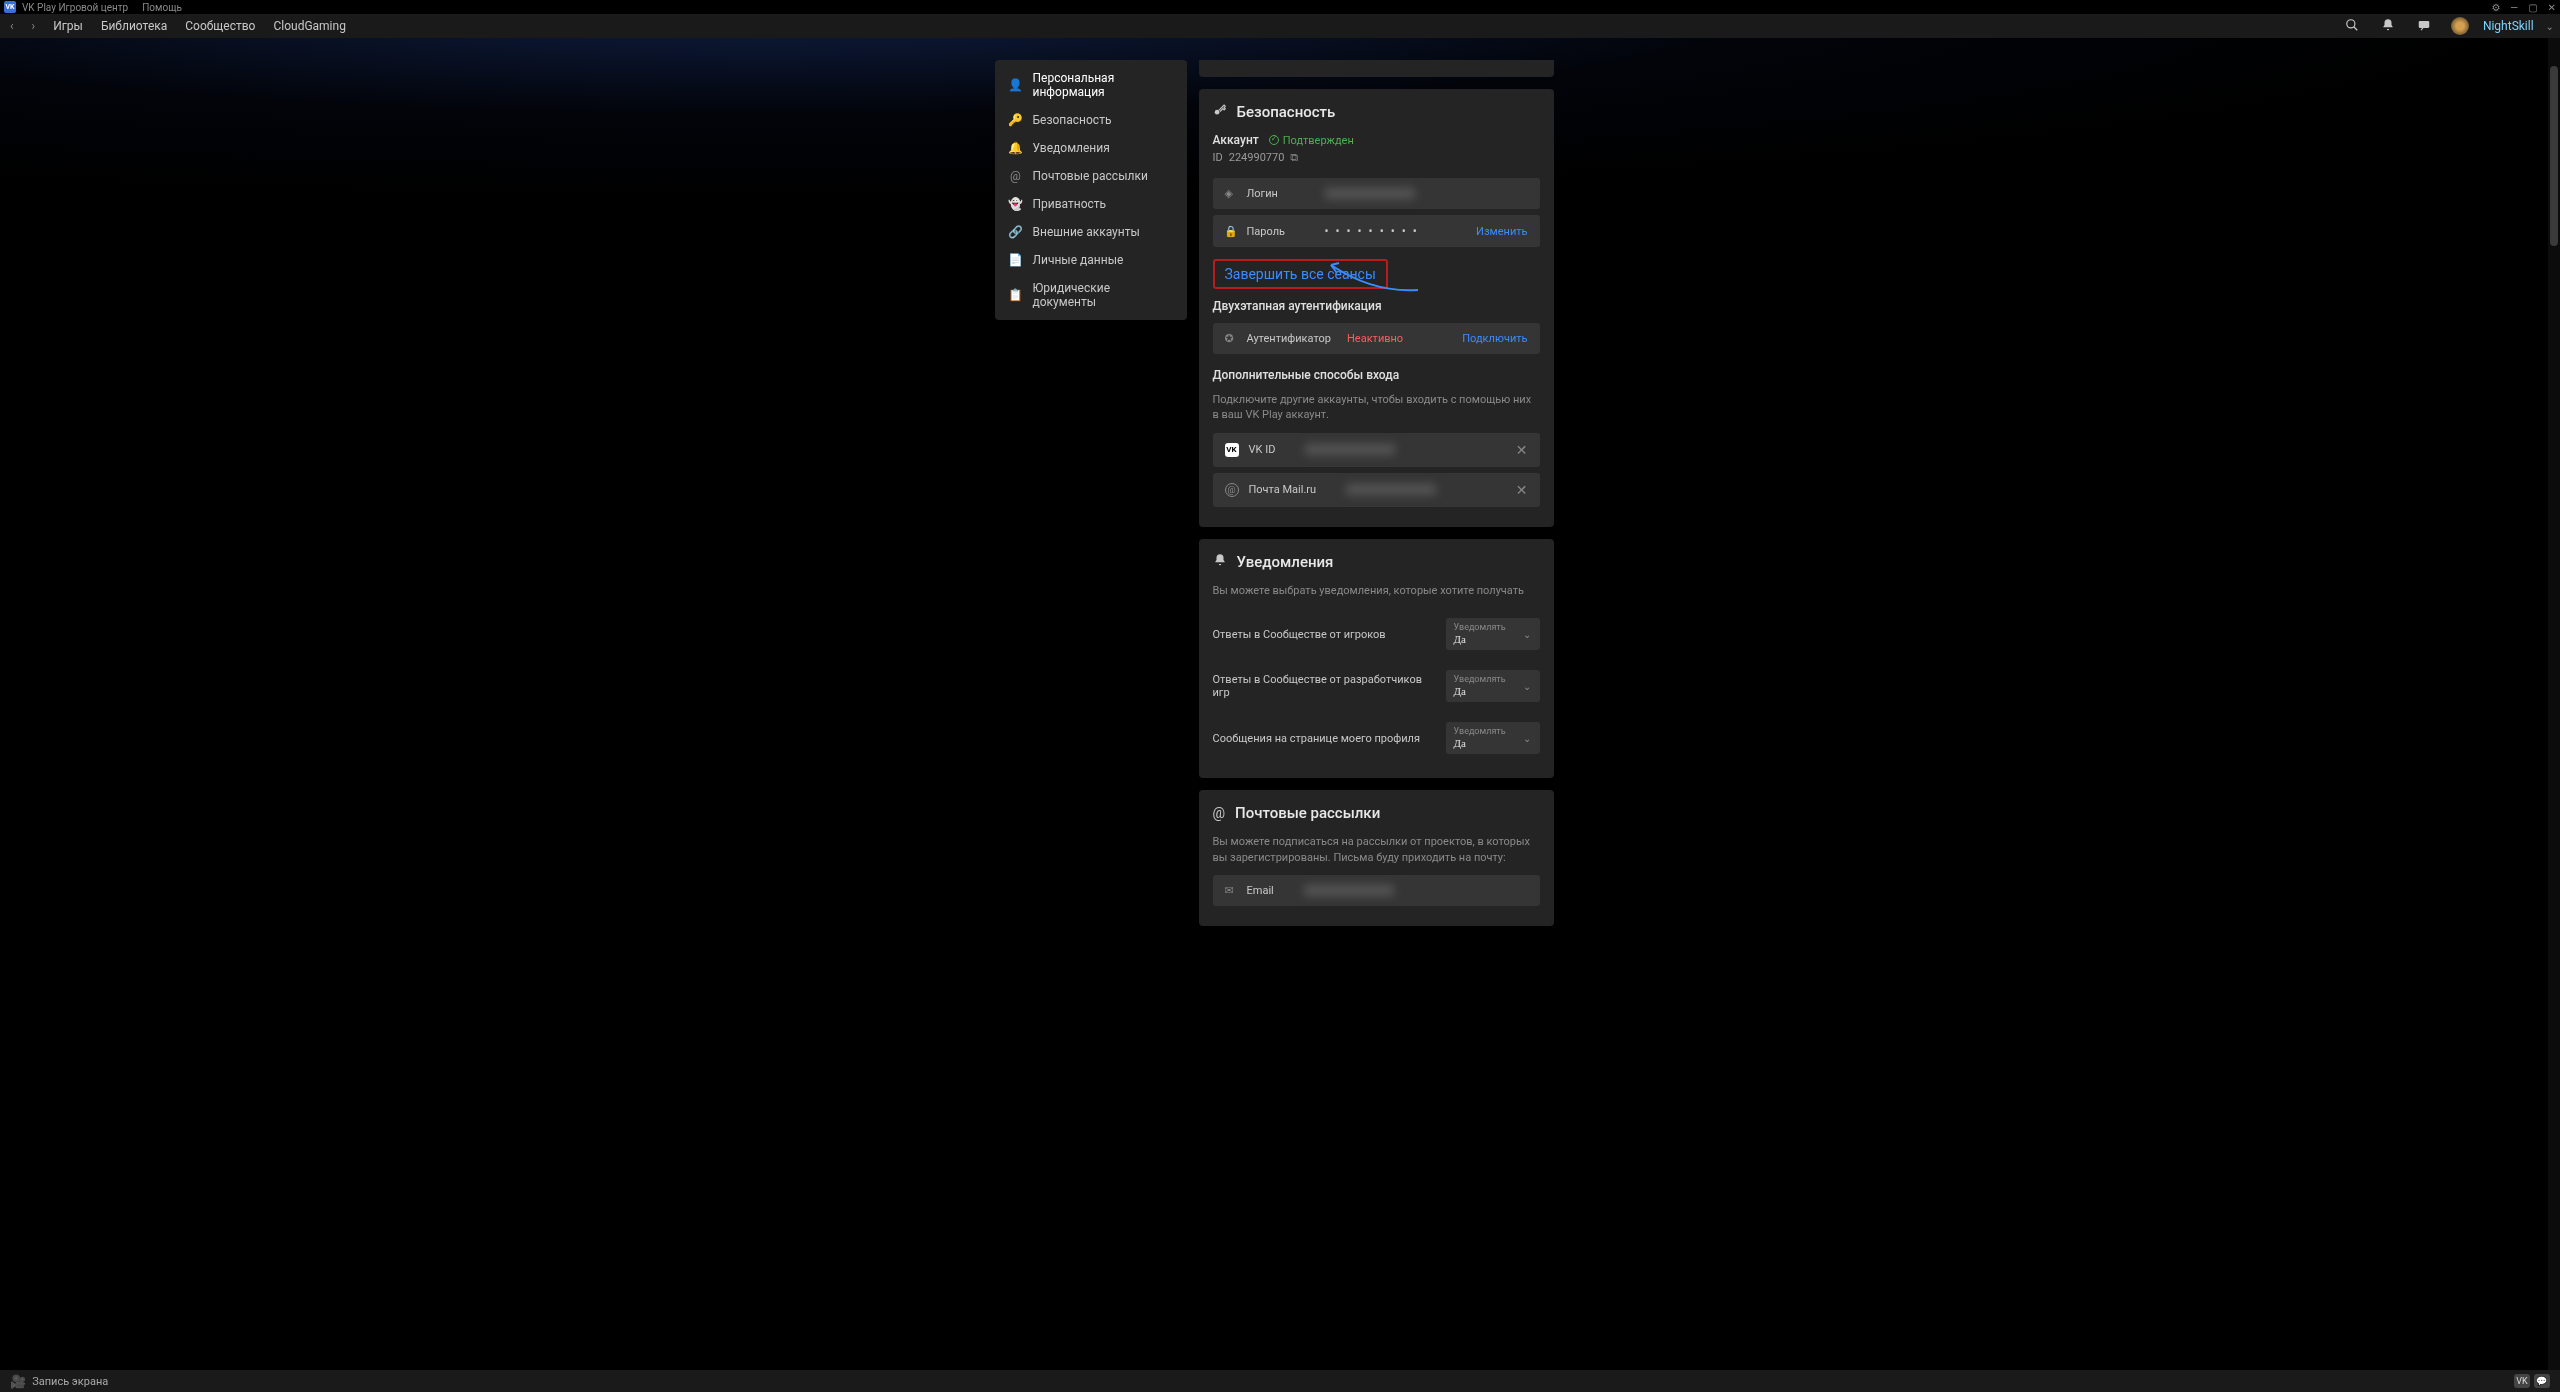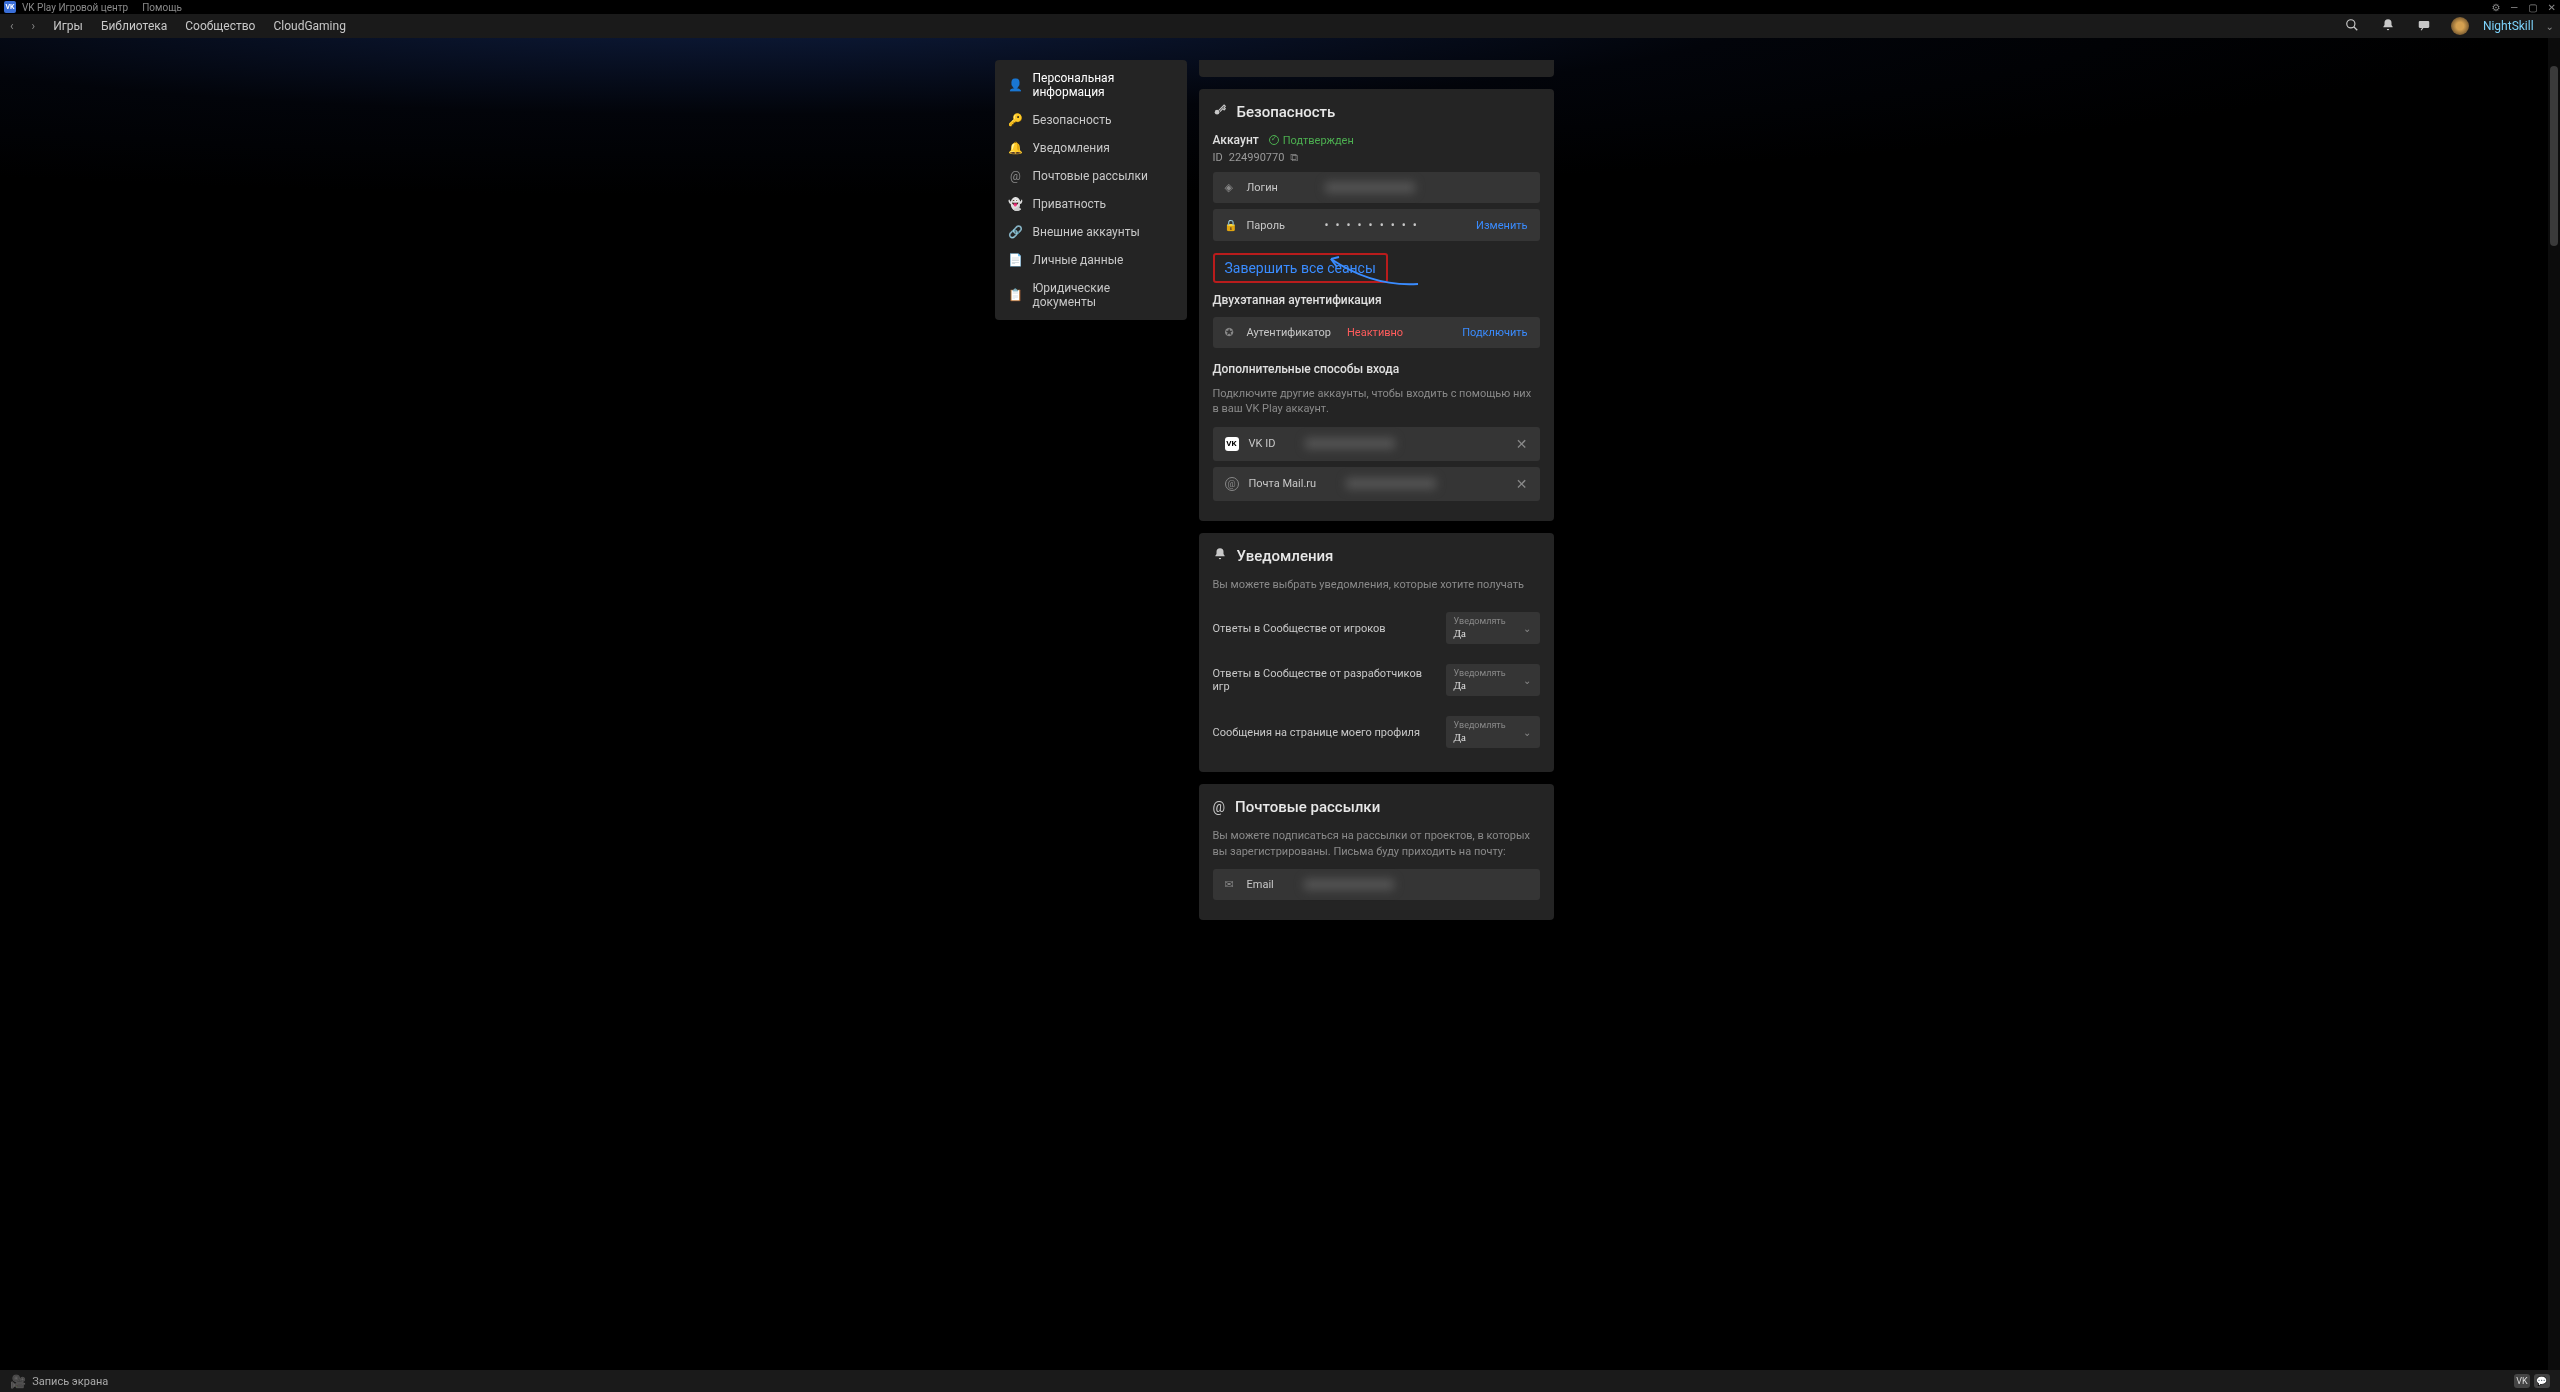--- a/index.html
+++ b/index.html
@@ -40,21 +40,21 @@
 .panel-header { display: flex; align-items: center; gap: 10px; margin-bottom: 12px; }
 .panel-header .ico { color: #c8c8c8; font-size: 14px; }
 .panel-header .title { color: #e8e8e8; font-size: 15px; font-weight: 500; }
 
 .acct-row { display: flex; align-items: center; gap: 10px; margin-bottom: 4px; }
 .acct-label { color: #e0e0e0; font-size: 12px; font-weight: 500; }
 .verified { display: inline-flex; align-items: center; gap: 4px; color: #4caf50; font-size: 11px; }
 .verified .chk { display: inline-block; width: 10px; height: 10px; border: 1px solid #4caf50; border-radius: 50%; position: relative; }
 .verified .chk::after { content: "✓"; position: absolute; top: -2px; left: 1px; font-size: 8px; }
 
-.id-row { display: flex; align-items: center; gap: 6px; color: #9a9a9a; font-size: 11px; margin-bottom: 8px; }
+.id-row { display: flex; align-items: center; gap: 6px; color: #9a9a9a; font-size: 11px; margin-bottom: 14px; }
 .copy-ico { color: #888; cursor: pointer; font-size: 11px; }
 
 .field-row { background: #353535; border-radius: 3px; display: flex; align-items: center; padding: 9px 12px; margin-bottom: 6px; gap: 10px; }
 .field-row .f-ico { color: #888; font-size: 11px; width: 12px; }
 .field-row .f-label { color: #c8c8c8; font-size: 11px; min-width: 48px; }
 .field-row .f-value { color: #c8c8c8; font-size: 11px; flex: 1; }
 .field-row .f-value.blurred { filter: blur(5px); background: #555; border-radius: 2px; color: transparent; user-select: none; width: 90px; height: 11px; flex: 0 0 auto; margin-left: 20px; }
 .field-row .f-dots { letter-spacing: 2px; flex: 1; margin-left: 20px; }
 .field-row .f-action { color: #3a8cff; font-size: 11px; cursor: pointer; }
 .field-row .f-close { color: #888; cursor: pointer; font-size: 14px; }

